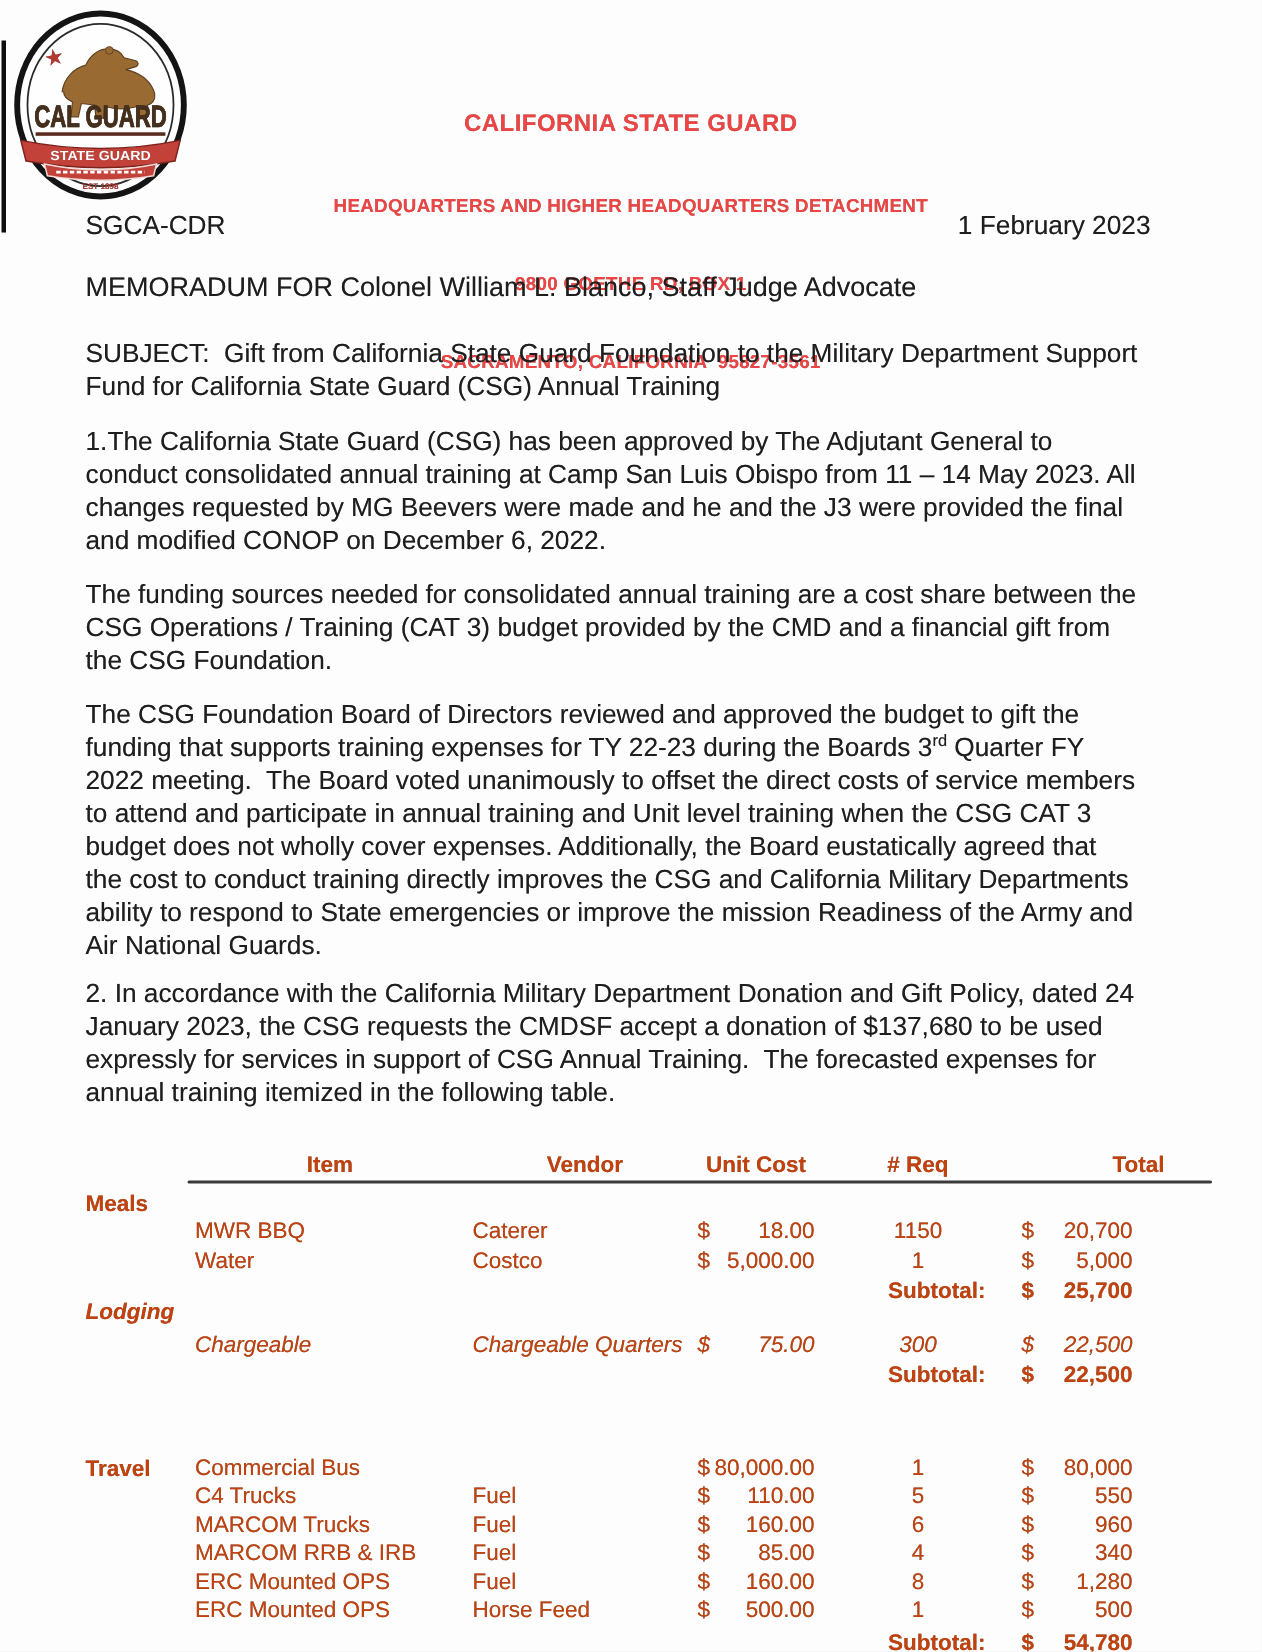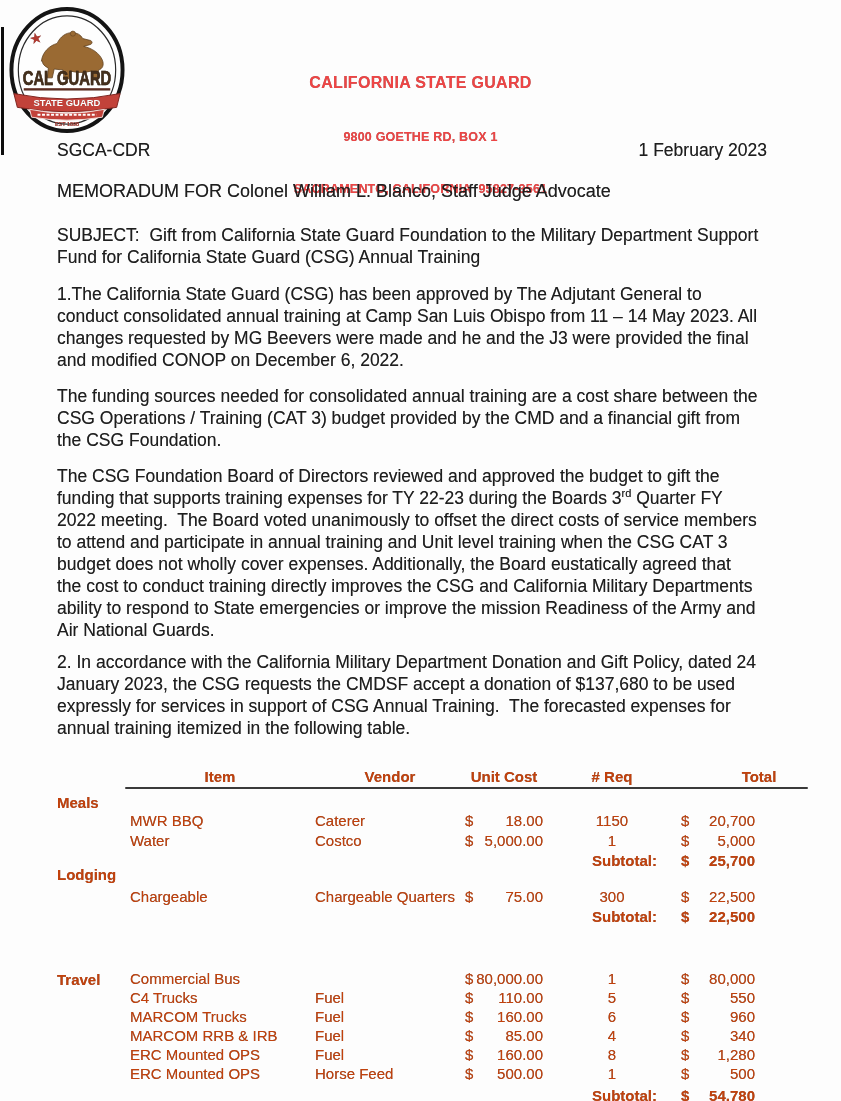--- a/index.html
+++ b/index.html
@@ -71,20 +71,21 @@
     </g>
     <g>
       <path d="M22 105 q38 8 76 0 l-2 8 q-36 6-72 0 z" fill="#c2423a" stroke="#f2d9d6" stroke-width="1"></path>
       <line x1="30" y1="110.5" x2="90" y2="110.5" stroke="#ffffff" stroke-width="1.8" stroke-dasharray="3 1.6"></line>
     </g>
     <text x="60" y="122" text-anchor="middle" font-size="5.5" font-weight="bold" fill="#b23a31">EST 1898</text>
   </svg>
 
   <div class="letterhead">
     <div class="lh-main">CALIFORNIA STATE GUARD</div>
+    <div class="lh-sub">HEADQUARTERS AND HIGHER HEADQUARTERS DETACHMENT</div>
     <div class="lh-sub">9800 GOETHE RD, BOX 1</div>
     <div class="lh-sub">SACRAMENTO, CALIFORNIA  95827-3561</div>
   </div>
 
   <div class="meta-row">
     <span>SGCA-CDR</span>
     <span>1 February 2023</span>
   </div>
 
   <div class="memo-for">MEMORADUM FOR Colonel William L. Blanco, Staff Judge Advocate</div>
@@ -124,24 +125,24 @@
           <span class="c cell-uamt">5,000.00</span>
           <span class="c cell-req">1</span>
           <span class="c cell-tdollar">$</span>
           <span class="c cell-tamt">5,000</span>
         </div>
         <div class="trow subrow" style="height: 14px;">
           <span class="c sub-label">Subtotal:</span>
           <span class="c cell-tdollar">$</span>
           <span class="c cell-tamt">25,700</span>
         </div>
-        <div class="trow labelrow" style="height: 22px;">
+        <div class="trow labelrow" style="height: 22px; font-style: italic;">
           <span class="c sec-label" style="font-weight: 700;">Lodging</span>
         </div>
-        <div class="trow datarow" style="height: 20px;">
+        <div class="trow datarow" style="height: 20px; font-style: italic;">
           <span class="c cell-item">Chargeable</span>
           <span class="c cell-vendor">Chargeable Quarters</span>
           <span class="c cell-udollar">$</span>
           <span class="c cell-uamt">75.00</span>
           <span class="c cell-req">300</span>
           <span class="c cell-tdollar">$</span>
           <span class="c cell-tamt">22,500</span>
         </div>
         <div class="trow subrow" style="height: 15px;">
           <span class="c sub-label">Subtotal:</span>

